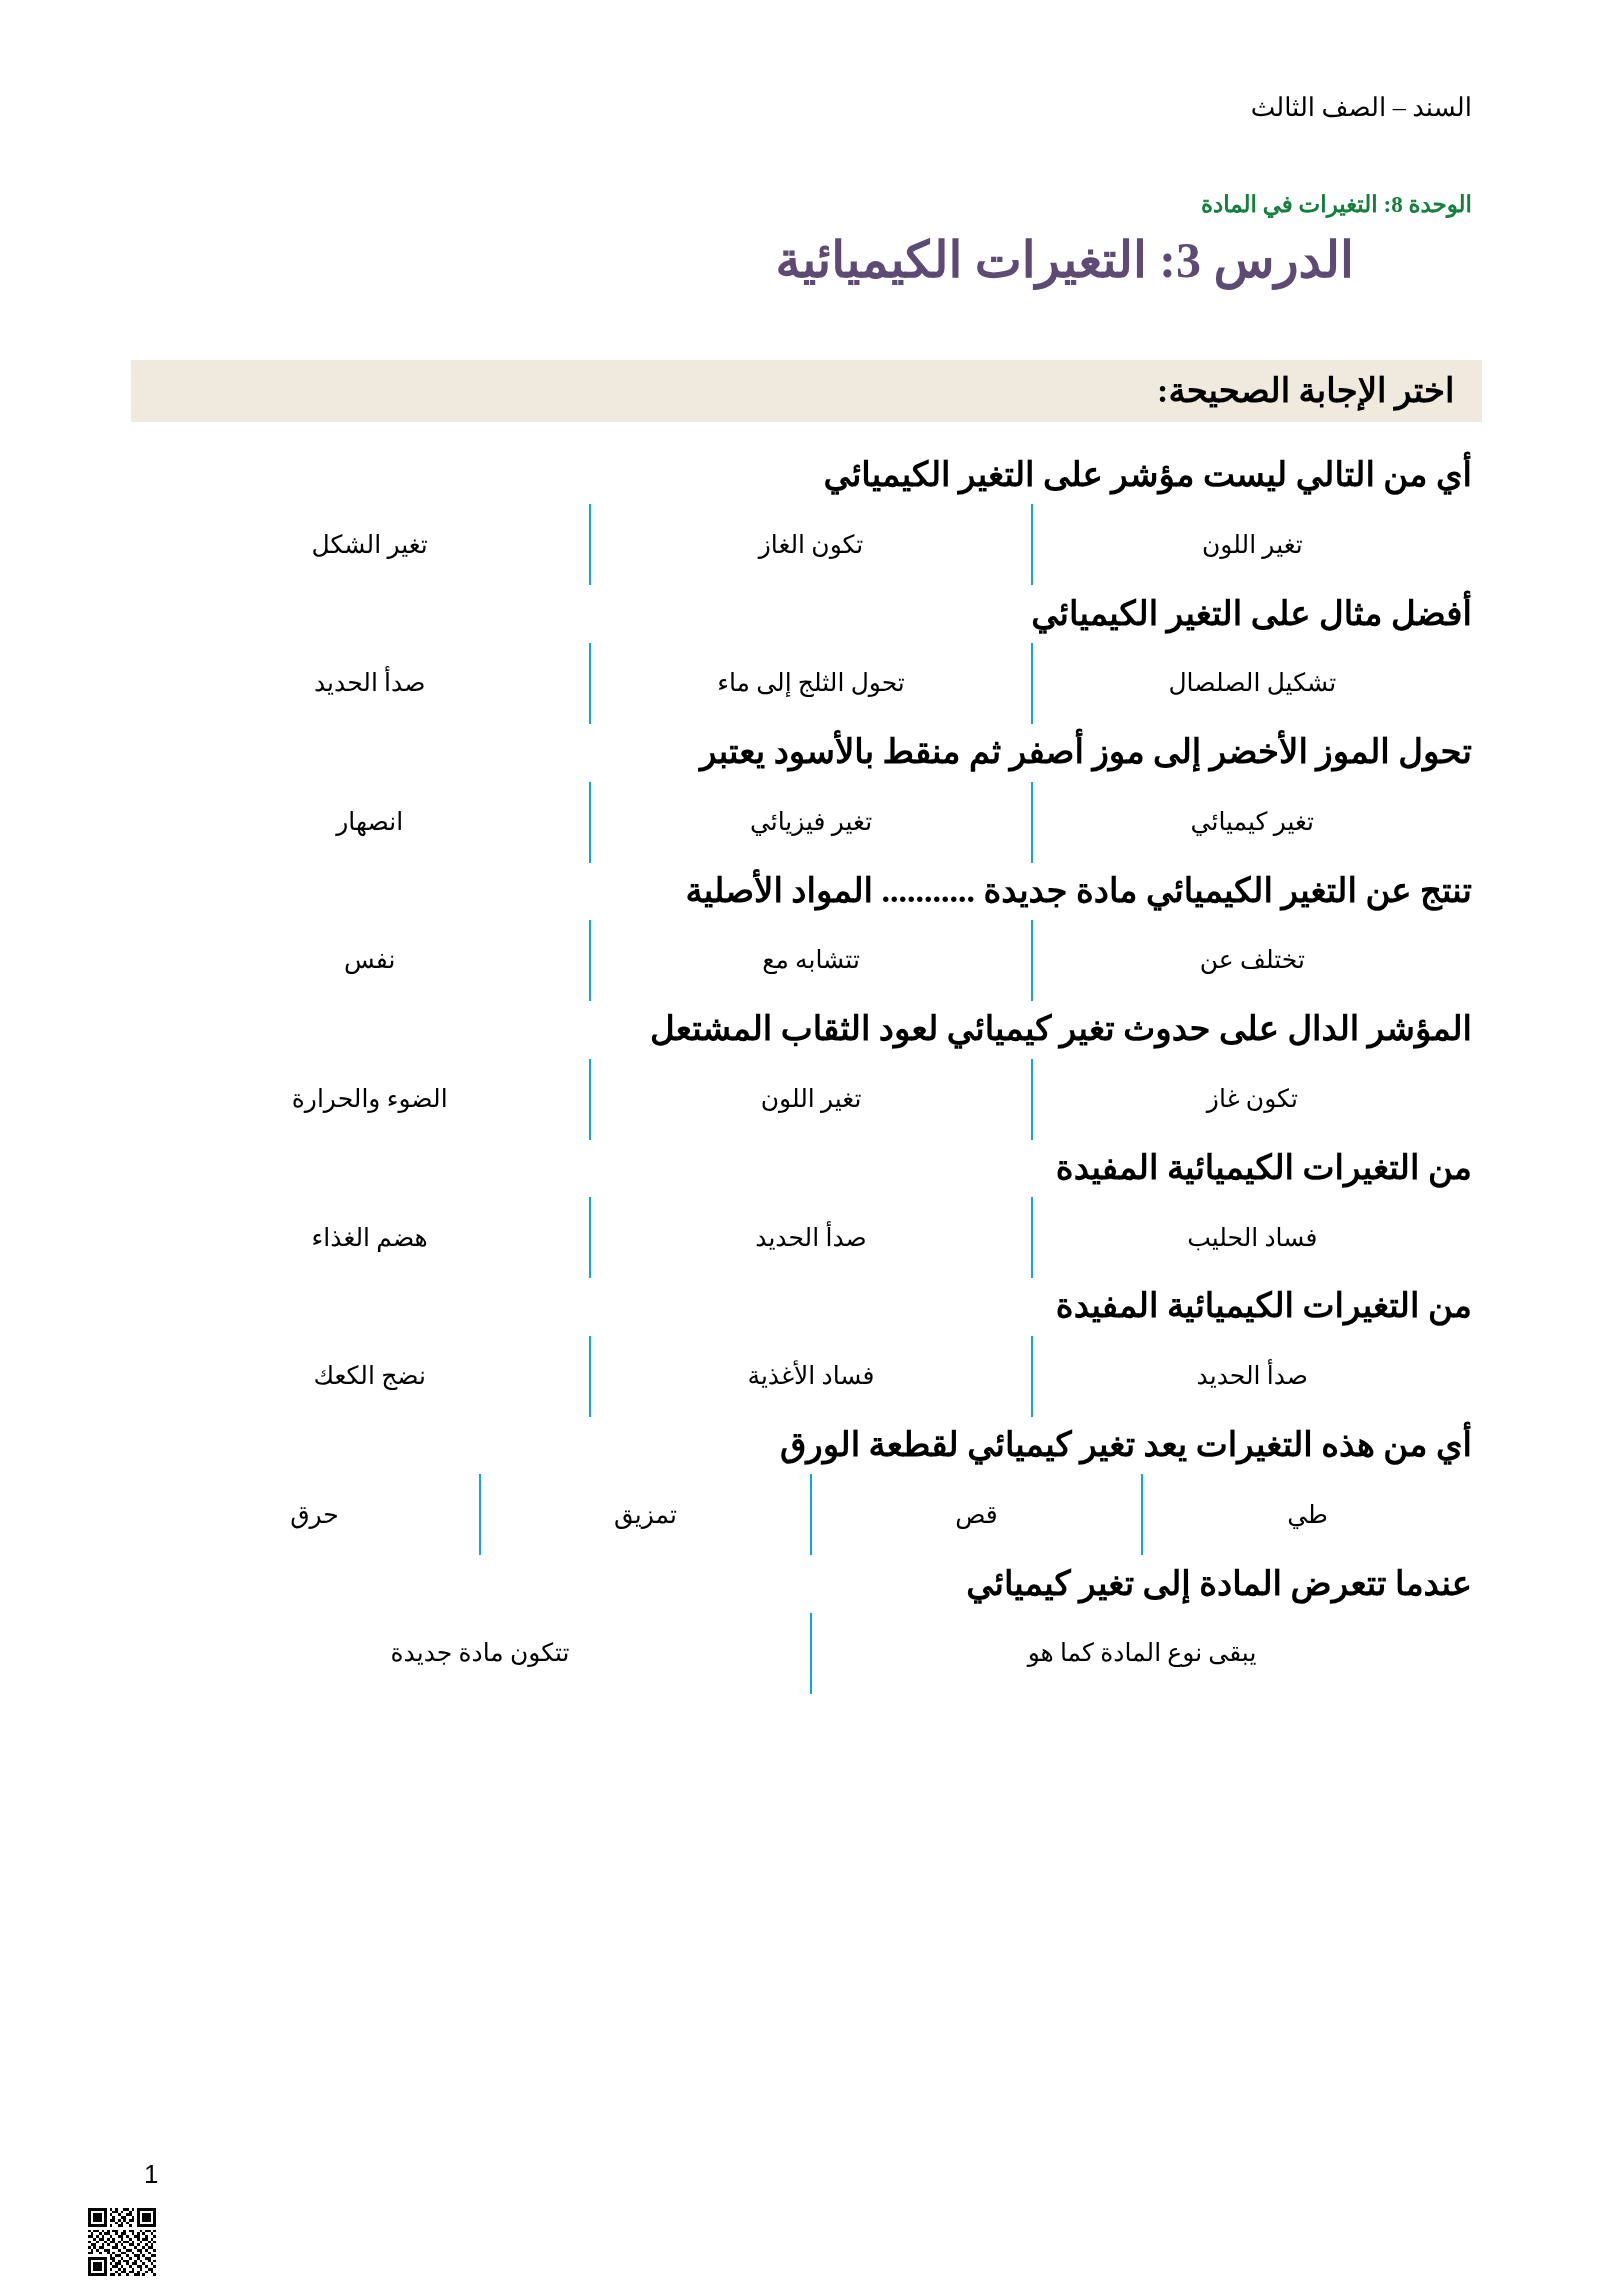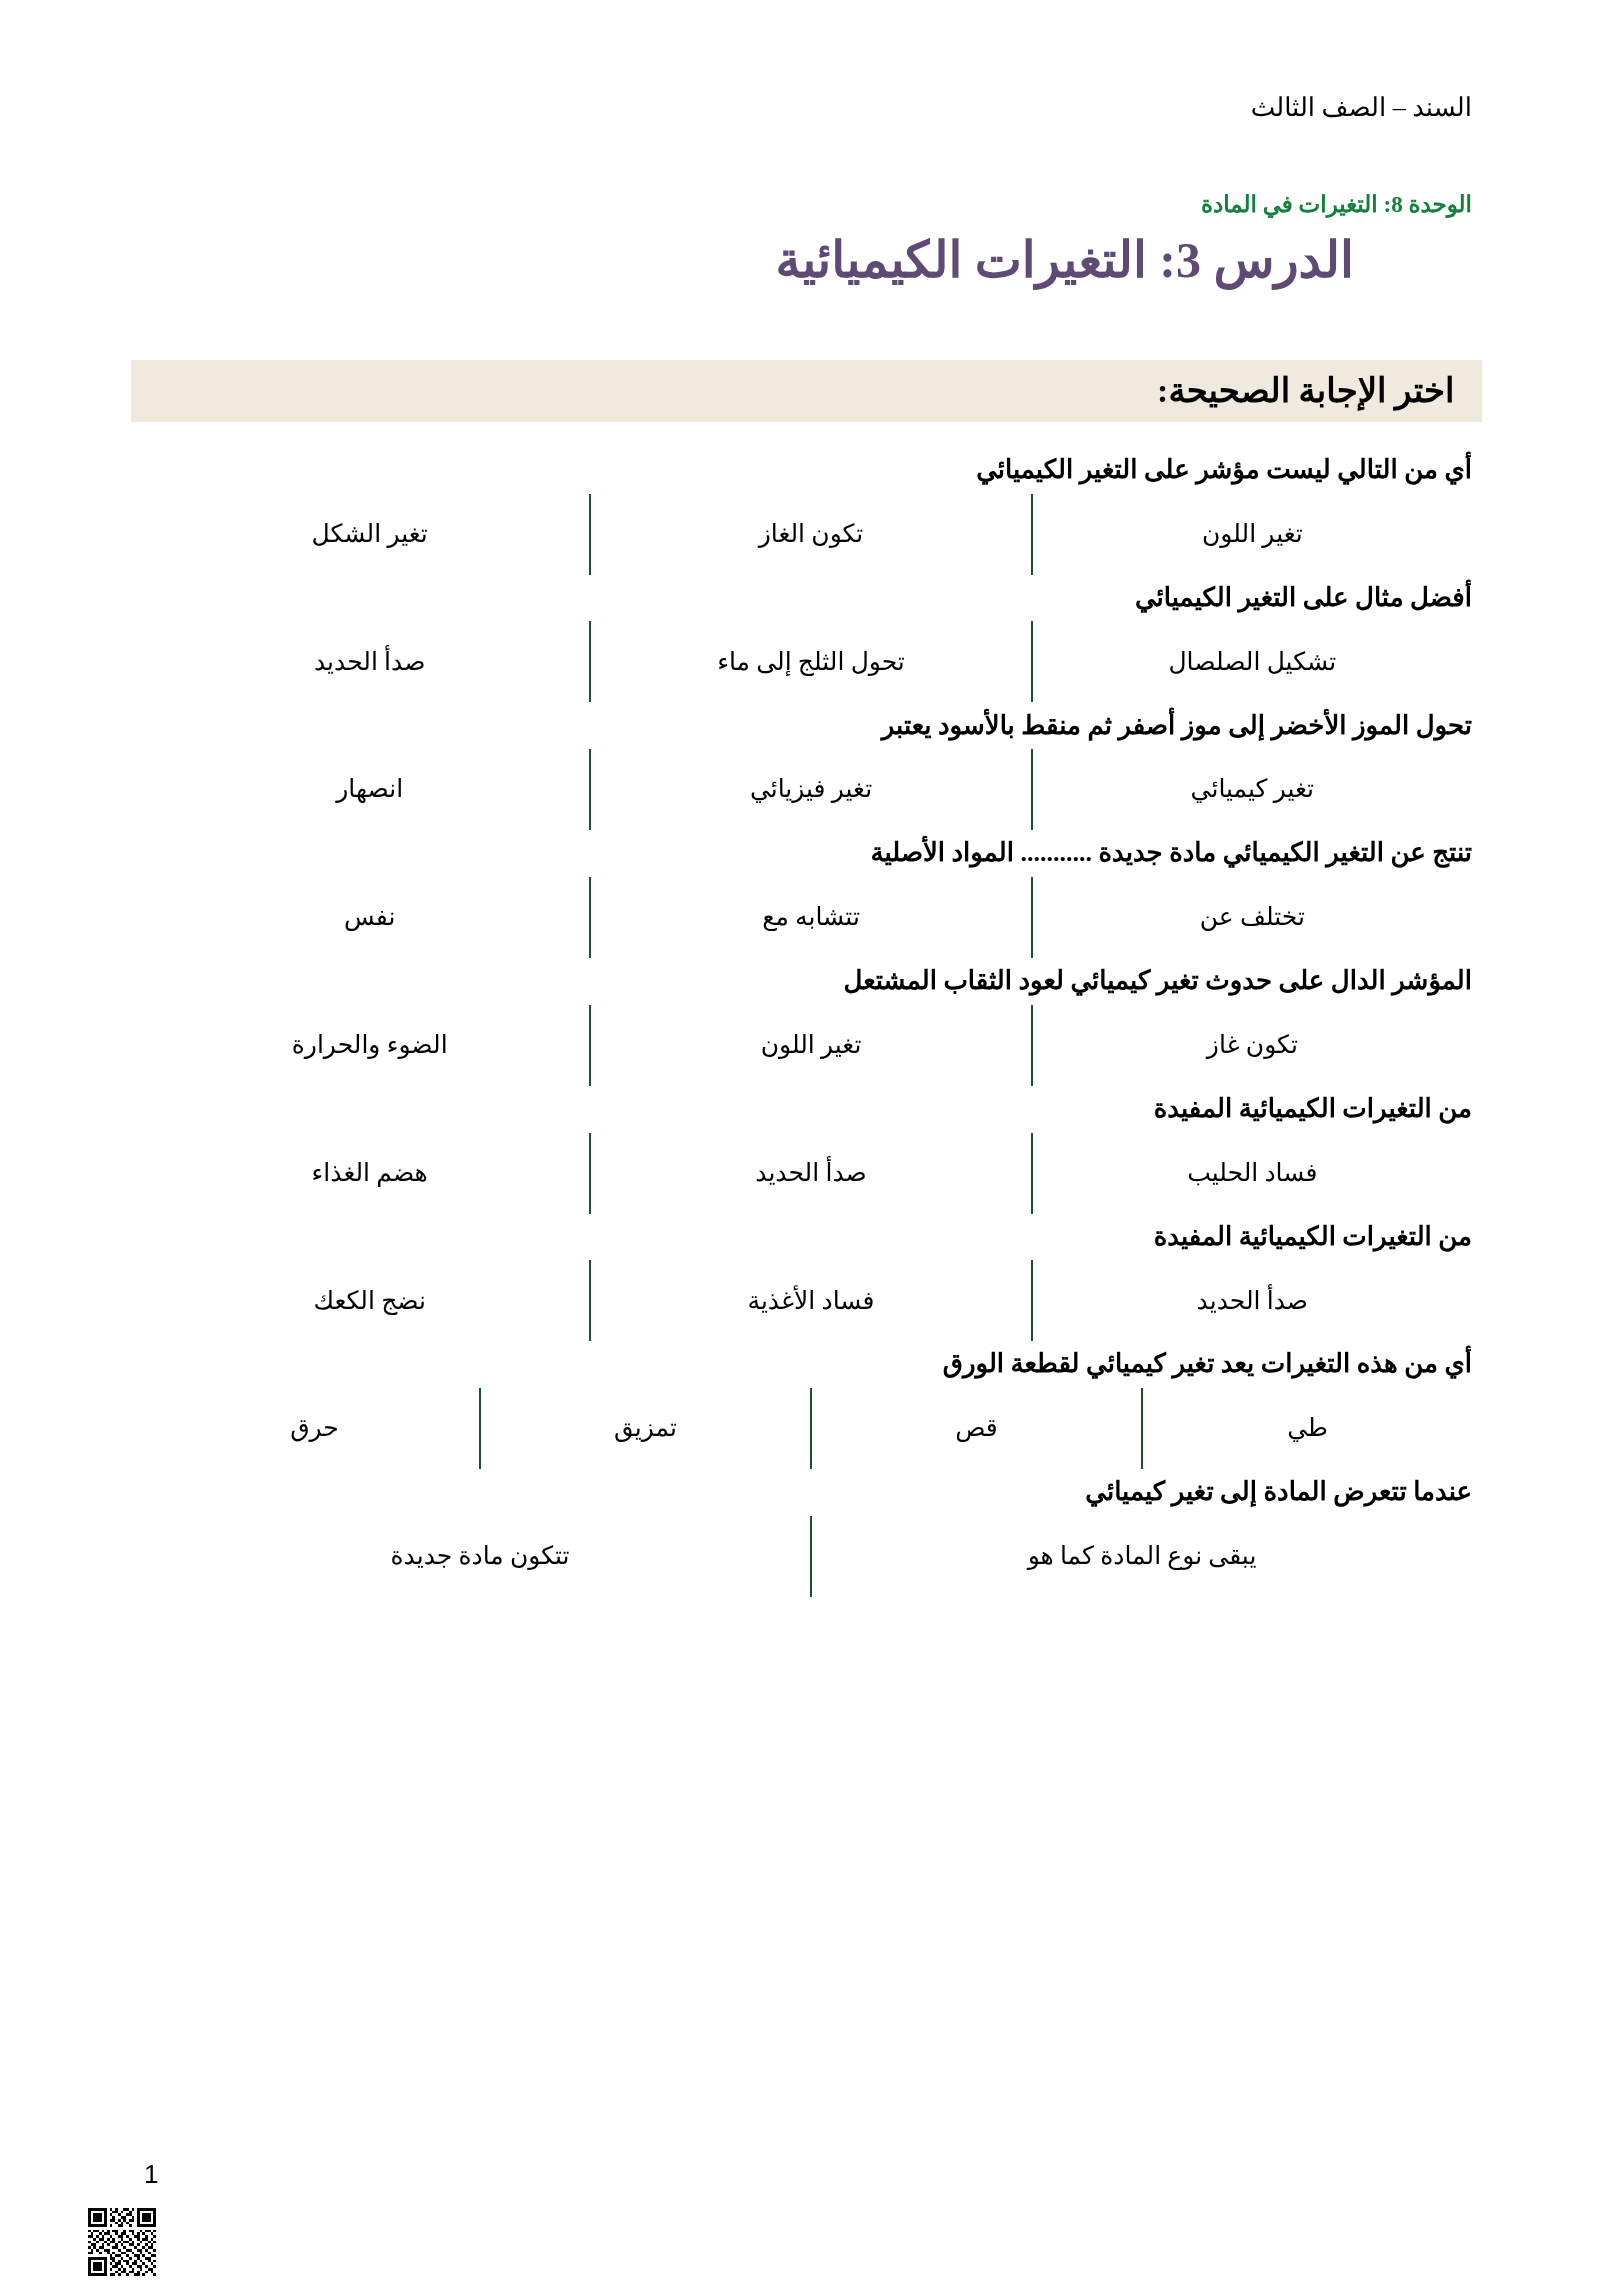--- a/index.html
+++ b/index.html
@@ -93,21 +93,21 @@
     position: absolute;
     top: 452px;
     right: 151px;
     width: 1322px;
     direction: rtl;
   }
   .question-block {
     margin-bottom: 5.2px;
   }
   .question-text {
-    font-size: 26px;
+    font-size: 34px;
     font-weight: 700;
     text-align: right;
     line-height: 1.35;
     padding-left: 0;
     padding-right: 0;
     margin: 0 0 6.5px 0;
     white-space: nowrap;
   }
   .options-row {
     display: flex;
@@ -123,21 +123,21 @@
     align-items: center;
     justify-content: center;
     font-size: 25px;
     font-weight: 400;
     line-height: 1.3;
     text-align: center;
     position: relative;
     box-sizing: border-box;
   }
   .option-cell + .option-cell {
-    border-right: 2px solid #14532d;
+    border-right: 2px solid #0ea5e9;
   }
   
   .options-row.two-options .option-cell {
     flex: 1 1 0;
   }
 
   
   .page-number {
     position: absolute;
     left: 144px;

